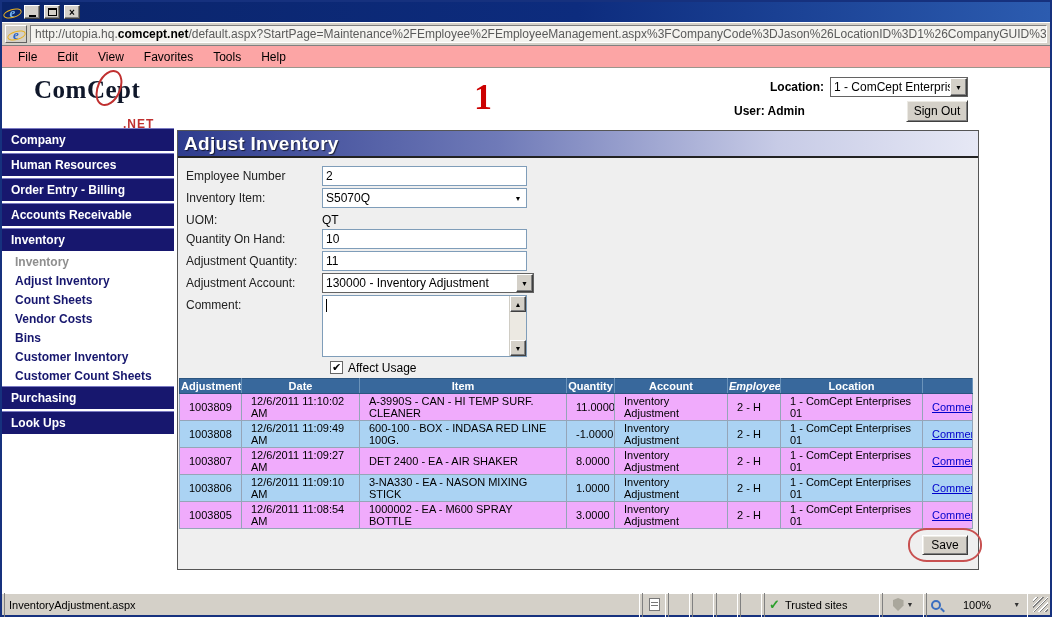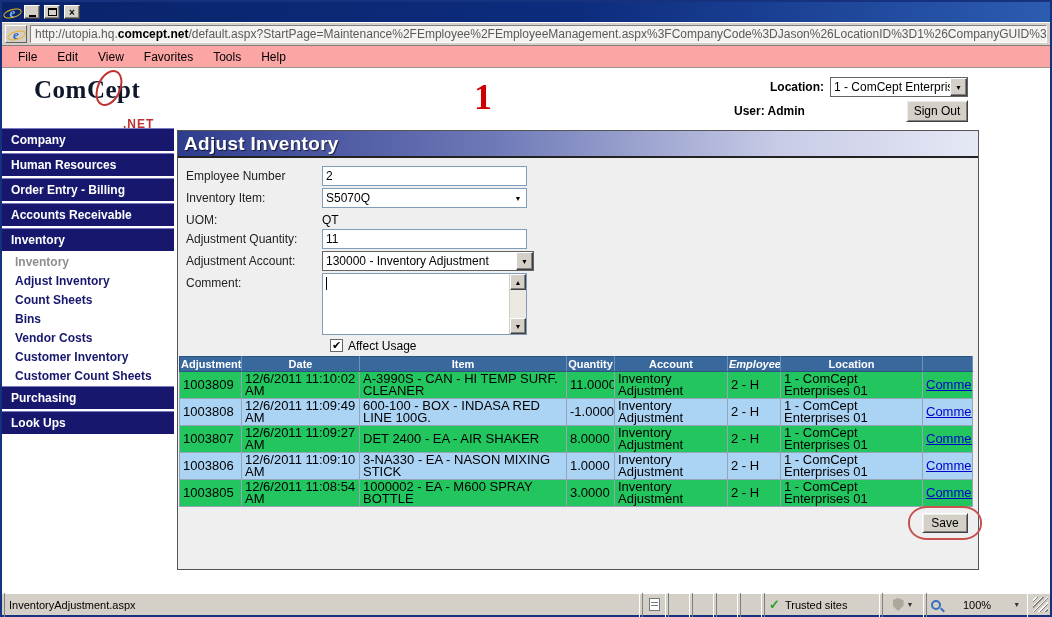--- a/index.html
+++ b/index.html
@@ -74,23 +74,23 @@
   .fake-textarea { width:205px; height:62px; border:1px solid #7f9db9; background:#fff; position:relative; display:flex; }
   .fake-textarea .caret { position:absolute; left:3px; top:3px; width:1px; height:13px; background:#000; }
   .vscroll { margin-left:auto; width:17px; height:100%; background:#ece9e2; display:flex; flex-direction:column; justify-content:space-between; border-left:1px solid #d0cdc5; }
   .scroll-btn { width:16px; height:16px; background:#d4d0c8; border:1px solid; border-color:#fff #404040 #404040 #fff; box-shadow:inset -1px -1px 0 #808080; font-size:7px; color:#000; display:flex; align-items:center; justify-content:center; cursor:pointer; }
   .checkbox-row { margin-left:144px; display:flex; align-items:center; gap:5px; height:17px; margin-top:2px; }
   .cb { width:13px; height:13px; background:#fff; border:1px solid #666; display:flex; align-items:center; justify-content:center; font-size:11px; line-height:11px; cursor:pointer; }
   .cb.checked::after { content:"✔"; margin-top:-1px; }
   .cb-label { font-size:12px; }
 
   
-  table.adj { border-collapse:collapse; table-layout:fixed; width:793px; margin-left:1px; margin-top:2px; background:#22c55e; }
+  table.adj { border-collapse:collapse; table-layout:fixed; width:793px; margin-left:1px; margin-top:2px; background:#f0abfc; }
   table.adj th { background:#38689c; color:#fff; font-size:11px; font-weight:bold; height:15px; border:1px solid #2c5580; border-right-color:#6b93ba; padding:0 1px; overflow:hidden; white-space:nowrap; }
-  table.adj td { font-size:13px; color:#000; border:1px solid #95a5b8; padding:1px 3px; height:20px; vertical-align:middle; overflow:hidden; line-height:12px; }
+  table.adj td { font-size:11px; color:#000; border:1px solid #95a5b8; padding:1px 9px; height:20px; vertical-align:middle; overflow:hidden; line-height:12px; }
   table.adj tr.alt td { background:#abd3f3; }
   table.adj a { color:#0000cc; text-decoration:underline; cursor:pointer; }
 
   .save-row { position:relative; height:33px; }
   .save-btn { position:absolute; right:10px; top:6px; width:46px; height:20px; }
   .save-ellipse { position:absolute; right:-4px; top:-1px; width:74px; height:34px; border:2px solid #c85050; border-radius:19px / 16px; pointer-events:none; }
 
   
   .statusbar { height:22px; background:#d4d0c8; border-top:1px solid #fff; display:flex; align-items:center; padding:1px 2px; gap:2px; flex:none; }
   .sb-panel { height:33px; border:1px solid; border-color:#808080 #fff #fff #808080; display:flex; align-items:center; font-size:11px; color:#000; padding:0 4px; white-space:nowrap; overflow:hidden; }
@@ -174,22 +174,22 @@
 
       <div class="sidebar">
           <div class="sb-section">Company</div>
           <div class="sb-section">Human Resources</div>
           <div class="sb-section">Order Entry - Billing</div>
           <div class="sb-section">Accounts Receivable</div>
           <div class="sb-section">Inventory</div>
           <div class="sb-sub-disabled">Inventory</div>
           <div class="sb-sub">Adjust Inventory</div>
           <div class="sb-sub">Count Sheets</div>
+          <div class="sb-sub">Vendor Costs</div>
           <div class="sb-sub">Bins</div>
-          <div class="sb-sub">Vendor Costs</div>
           <div class="sb-sub">Customer Inventory</div>
           <div class="sb-sub">Customer Count Sheets</div>
           <div class="sb-section">Purchasing</div>
           <div class="sb-section">Look Ups</div>
         </div>
 
       <div class="main-area">
         <div class="main-panel">
           <div class="panel-title">Adjust Inventory</div>
 
@@ -201,20 +201,24 @@
             <div class="form-row">
               <span class="flabel">Inventory Item:</span>
               <div class="item-combo">
                 <span class="combo-text">S5070Q</span>
                 <span class="flat-arrow">▼</span>
               </div>
             </div>
             <div class="form-row">
               <span class="flabel">UOM:</span>
               <span class="static-val">QT</span>
+            </div>
+            <div class="form-row">
+              <span class="flabel">Quantity On Hand:</span>
+              <input class="tinput" type="text" value="10" style="">
             </div>
             <div class="form-row">
               <span class="flabel">Adjustment Quantity:</span>
               <input class="tinput" type="text" value="11" style="">
             </div>
             <div class="form-row">
               <span class="flabel">Adjustment Account:</span>
               <div class="combo3d acct-combo">
                 <span class="combo-text">130000 - Inventory Adjustment</span>
                 <span class="combo-btn">▼</span>

